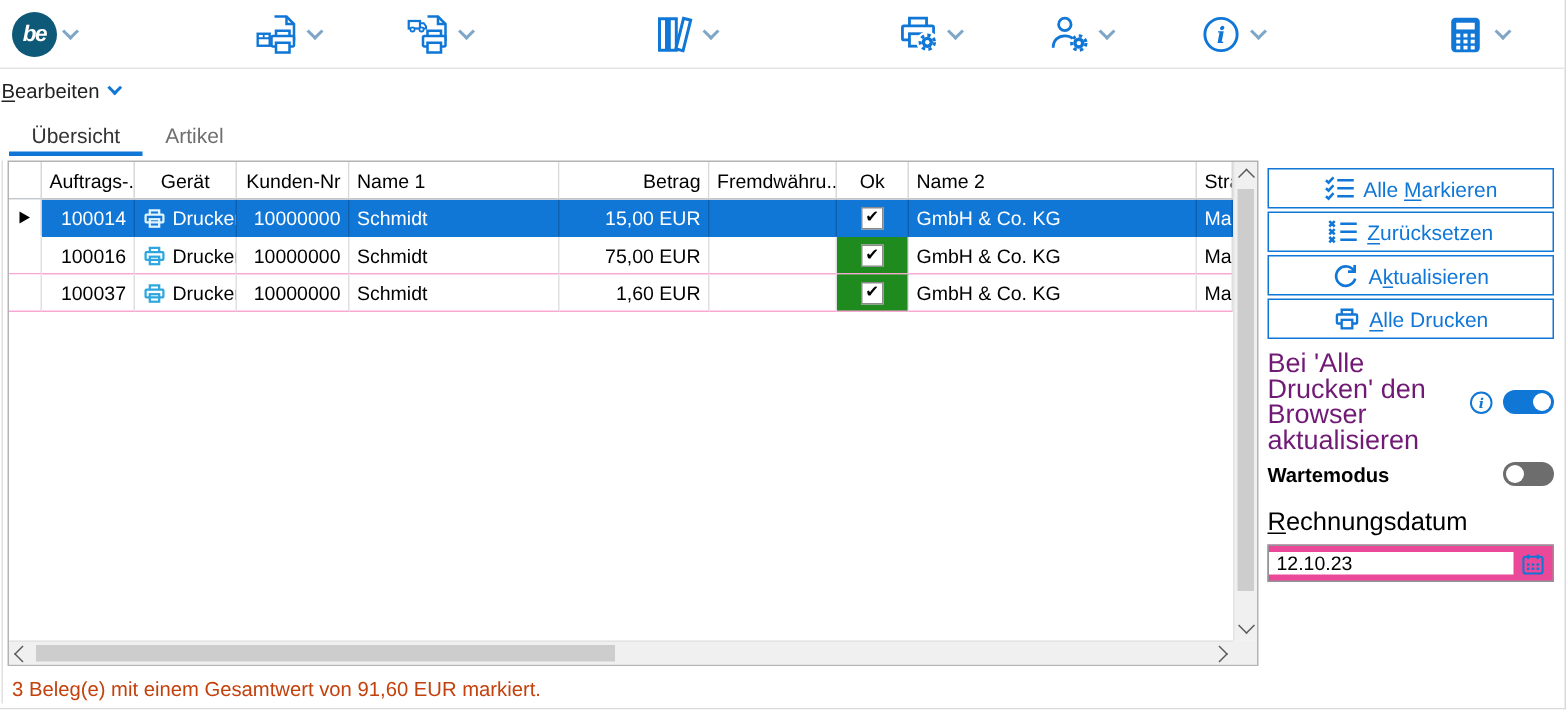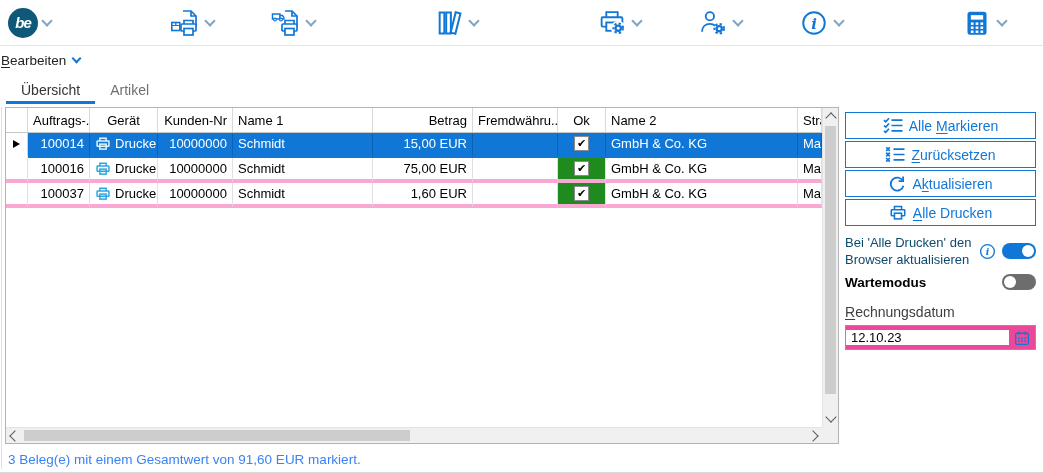--- a/index.html
+++ b/index.html
@@ -32,21 +32,21 @@
   .tab.active::after { content:""; position:absolute; left:0; right:0; bottom:2px; height:3px; background:#1177d7; }
 
   
   .grid { position:absolute; left:5px; top:107px; width:834px; height:337px; border:1px solid #b3b3b3; background:#fff; }
   .gbody { position:absolute; left:0; top:0; right:16px; bottom:16px; overflow:hidden; }
   .grow { display:grid; grid-template-columns:22px 62px 68px 75px 140px 100px 85px 48px 192px 1fr;
           height:25px; font-size:13px; color:#000; }
   .grow > div { display:flex; align-items:center; overflow:hidden; white-space:nowrap;
                 border-right:1px solid #e0e0e0; padding:0 5px; }
   .hrow > div { border-right:1px solid #d8d8d8; border-bottom:1px solid #c6c6c6; background:#fff; color:#000; }
-  .drow > div { border-bottom:4px solid #f9a8d4; }
+  .drow > div { border-bottom:1px solid #f9a8d4; }
   .c-num, .h-num { justify-content:flex-end; }
   .c-ok, .h-ok { justify-content:center; padding:0 !important; }
   .c-sel { justify-content:center; padding:0 2px !important; background:#fff; }
   .drow.selected { background:#1177d7; color:#fff; }
   .drow.selected > div { border-right-color:rgba(0,0,0,.18); border-bottom-color:transparent; }
   .drow.selected .c-sel { background:#fff; }
   .drow .c-ok.green { background:#1f8b1f; }
   .drow.selected .c-ok { background:transparent; }
   .row-marker { width:0; height:0; border-left:7px solid #000; border-top:4.5px solid transparent; border-bottom:4.5px solid transparent; }
   .cb { width:15px; height:15px; background:#fff; border:1px solid #8a8a8a; display:flex; align-items:center;
@@ -66,40 +66,40 @@
   .arr-right { right:5px; top:4px; border-right:1.8px solid #5a5a5a; border-bottom:1.8px solid #5a5a5a; transform:rotate(-45deg); }
   .corner { position:absolute; right:0; bottom:0; width:16px; height:16px; background:#f0f0f0; }
 
   
   .panel { position:absolute; left:845px; top:112px; width:191px; }
   .pbtn { display:flex; align-items:center; justify-content:center; width:100%; height:27px; background:#fff;
           border:1px solid #1177d7; color:#1177d7; font-size:14px; font-family:inherit; cursor:default; gap:6px; }
   .pbtn + .pbtn { margin-top:2px; }
   .ul { text-decoration:underline; text-underline-offset:2px; }
   .toggle-row1 { display:flex; align-items:center; margin-top:8px; }
-  .tlabel { font-size:13px; color:#0c4a6e; line-height:17px; flex:1; }
+  .tlabel { font-size:18px; color:#701a75; line-height:17px; flex:1; }
   .toggle { width:34px; height:16px; border-radius:8px; position:relative; flex:none; }
   .toggle.on { background:#1177d7; }
   .toggle.off { background:#6d6d6d; }
   .knob { position:absolute; top:2px; width:12px; height:12px; border-radius:50%; background:#fff; }
   .toggle.on .knob { right:2px; }
   .toggle.off .knob { left:2px; }
   .info-badge { margin:0 6px 0 4px; flex:none; display:flex; }
   .toggle-row2 { display:flex; align-items:center; margin-top:6px; }
   .wlabel { font-size:13.5px; font-weight:bold; color:#000; flex:1; }
   .single-print { margin-top:8px; }
-  .date-label { margin-top:14px; font-size:14px; color:#404040; }
+  .date-label { margin-top:14px; font-size:17px; color:#000000; }
   .date-wrap { margin-top:5px; position:relative; width:100%; height:25px; border:1px solid #949494; background:#ec4899;
                display:flex; align-items:center; }
   .date-wrap input { border:none; outline:none; flex:1; font-size:13px; font-family:inherit; padding-left:5px; color:#000; width:120px; }
   .cal-btn { width:26px; display:flex; align-items:center; justify-content:center; }
 
   
   .statusbar { position:absolute; left:0; top:446px; right:0; height:26px; display:flex; align-items:center; padding-left:8px;
-               font-size:13.5px; color:#3b82f6; }
+               font-size:13.5px; color:#c2410c; }
   .left-edge { position:absolute; left:1px; top:107px; bottom:3px; width:1px; background:#e0e0e0; }
 </style>
 </head>
 <body>
 
 <div class="window">
 
   <div class="toolbar">
     <div class="titem">
       <span class="logo-circle">be</span>

